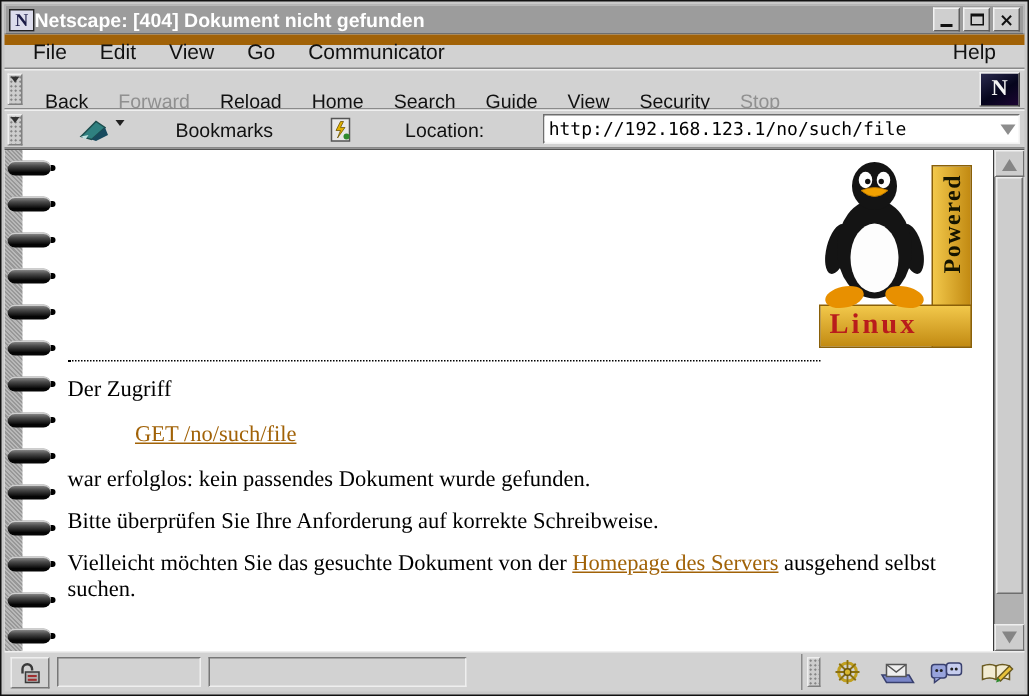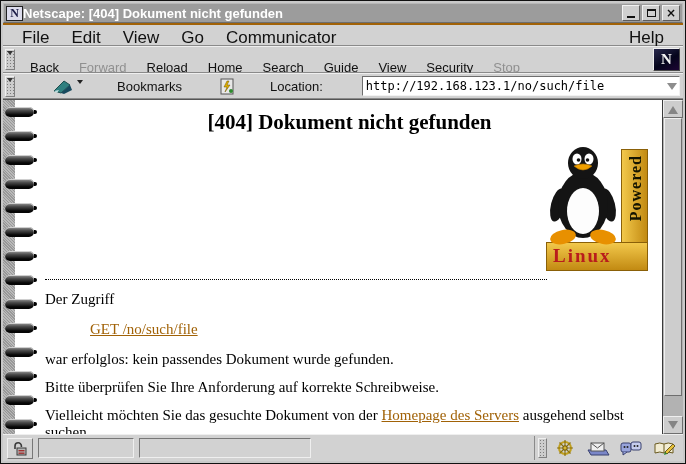--- a/index.html
+++ b/index.html
@@ -18,23 +18,23 @@
     display:flex; align-items:center; justify-content:center; flex:none; }
   .title-text { flex:1; color:#fff; font-weight:bold; font-size:13px; padding-left:0;
     white-space:nowrap; overflow:hidden; }
   .win-btn { width:18px; height:16px; background:#cfcfcf; margin-left:2px; flex:none;
     border:1px solid; border-color:#f2f2f2 #5e5e5e #5e5e5e #f2f2f2;
     display:flex; align-items:center; justify-content:center; }
   .glyph-min { width:8px; height:2px; background:#111; margin-top:8px; }
   .glyph-max { width:9px; height:8px; border:1px solid #111; border-top-width:2px; }
   .glyph-close { font:bold 12px "DejaVu Sans", sans-serif; color:#111; line-height:1; }
   
-  .menubar { height:23px; background:#d2d2d2; display:flex; align-items:flex-start;
-    font-size:17px; padding:0 8px; flex:none;
-    border-top:2px solid #a16207; border-bottom:1px solid #8a8a8a; }
+  .menubar { height:23px; background:#d2d2d2; display:flex; align-items:flex-end;
+    font-size:14px; padding:0 8px; flex:none;
+    border-top:7px solid #a16207; border-bottom:1px solid #8a8a8a; }
   .menu-item { padding:3px 11px; color:#111; }
   .menu-spacer { flex:1; }
   
   .navbar, .locbar { background:#d2d2d2; display:flex; align-items:center; flex:none;
     border-top:1px solid #efefef; border-bottom:1px solid #8a8a8a; }
   .navbar { height:27px; padding-right:3px; }
   .locbar { height:26px; padding-right:3px;gap:32px; }
   .grip { width:10px; height:21px; margin:0 5px 0 2px; flex:none; position:relative;
     background-color:#cdcdcd;
     background-image:radial-gradient(circle, #7d7d7d 28%, rgba(0,0,0,0) 32%);
@@ -201,21 +201,20 @@
           <div class="ring" style="top: 151px;"></div>
           <div class="ring" style="top: 175px;"></div>
           <div class="ring" style="top: 199px;"></div>
           <div class="ring" style="top: 223px;"></div>
           <div class="ring" style="top: 247px;"></div>
           <div class="ring" style="top: 271px;"></div>
           <div class="ring" style="top: 295px;"></div>
           <div class="ring" style="top: 319px;"></div>
         </div>
 
-      <div class="page-heading">[404] Dokument nicht gefunden</div>
 
       <div class="linux-logo">
         <div class="lp-vbar"></div>
         <div class="lp-hbar"></div>
         <div class="lp-powered">Powered</div>
         <div class="lp-linux">Linux</div>
         <svg class="tux" width="76" height="100" viewBox="0 0 76 100">
           <ellipse cx="12" cy="60" rx="7" ry="17" fill="#141414" transform="rotate(14 12 60)"></ellipse>
           <ellipse cx="62" cy="60" rx="7" ry="17" fill="#141414" transform="rotate(-14 62 60)"></ellipse>
           <ellipse cx="37" cy="60" rx="25" ry="33" fill="#141414"></ellipse>

